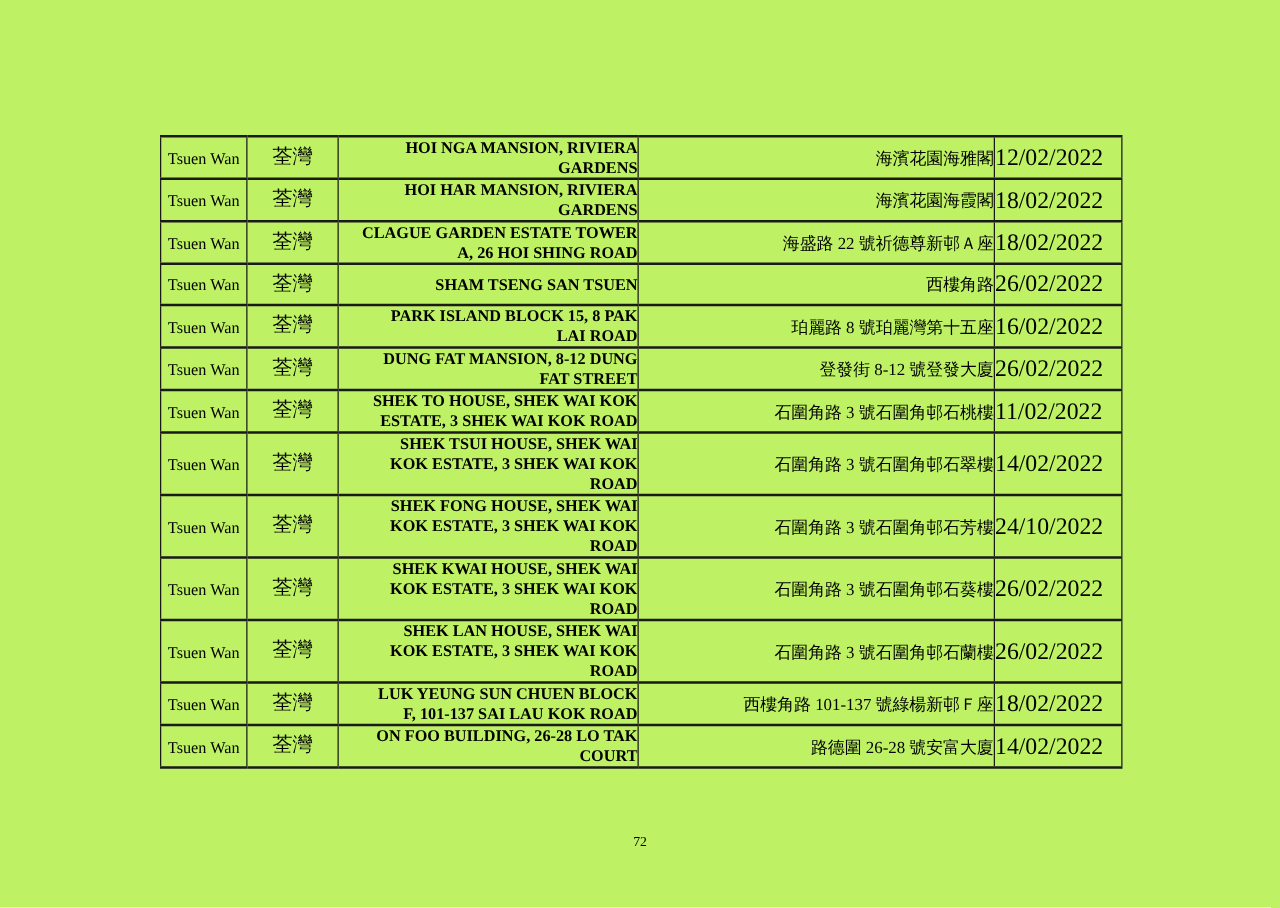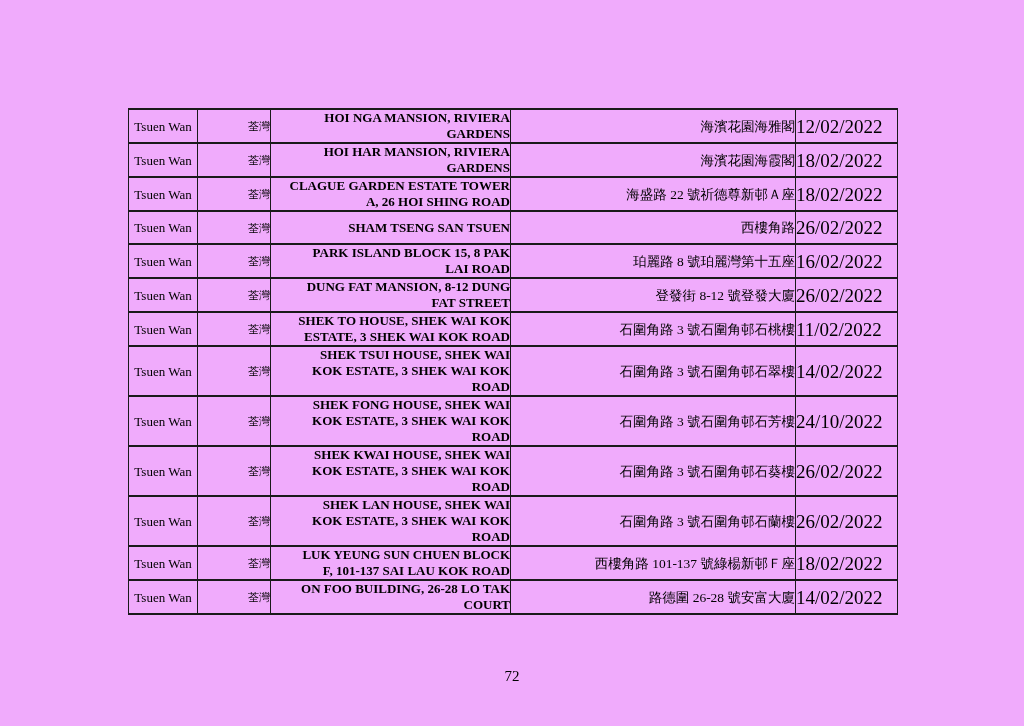--- a/index.html
+++ b/index.html
@@ -7,21 +7,21 @@
     margin: 0;
     padding: 0;
     background: #ffffff;
     font-family: "Liberation Serif", "DejaVu Serif", serif;
     color: #000000;
   }
   .page {
     position: relative;
     width: 1024px;
     height: 726px;
-    background: #f0abfc;
+    background: #bef264;
     overflow: hidden;
   }
   table.building-table {
     position: absolute;
     left: 128px;
     top: 108px;
     width: 769px;
     border-collapse: collapse;
     table-layout: fixed;
   }
@@ -36,22 +36,22 @@
   }
   tr.h2 { height: 33px; }
   tr.h3 { height: 50px; }
   td.c-district-en {
     text-align: center;
     font-size: 13px;
     line-height: 15px;
     padding: 0 9px;
   }
   td.c-district-zh {
-    text-align: right;
-    font-size: 11px;
+    text-align: center;
+    font-size: 16px;
     line-height: 16px;
   }
   td.c-building-en {
     font-size: 13px;
     line-height: 16px;
     padding: 0 5px;
     white-space: pre-line;
     text-align: right;
     font-weight: bold;
   }
@@ -64,21 +64,21 @@
   td.c-date {
     font-size: 19px;
     line-height: 15px;
   }
   .page-number {
     position: absolute;
     left: 0;
     right: 0;
     top: 668px;
     text-align: center;
-    font-size: 15px;
+    font-size: 11px;
   }
 </style>
 </head>
 <body>
 
 <div class="page">
 
   <table class="building-table">
     <colgroup>
       <col style="width:69px">

